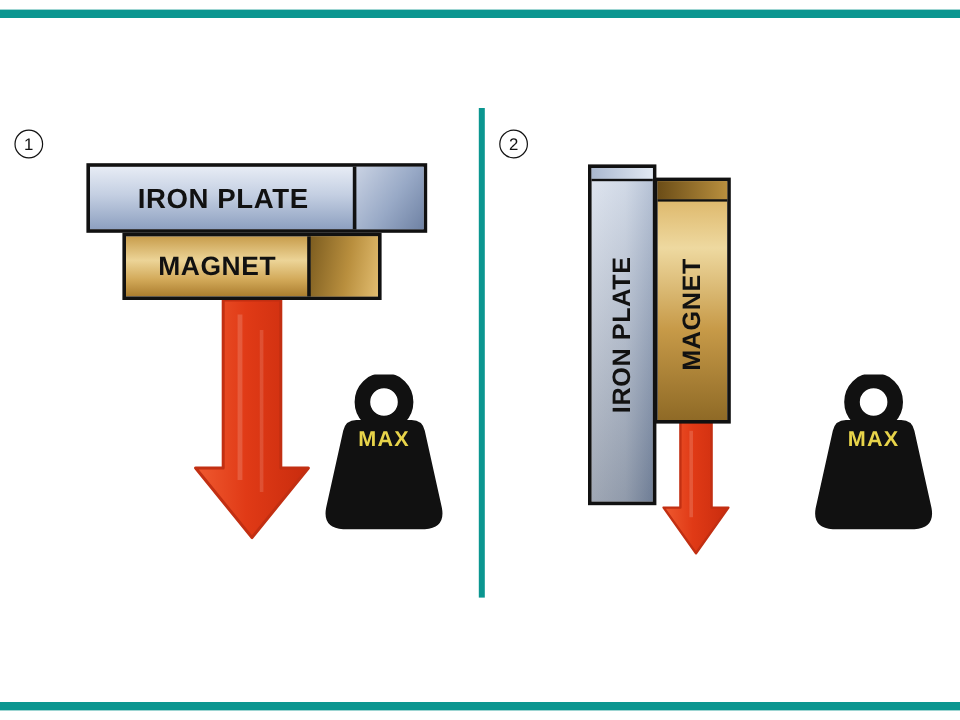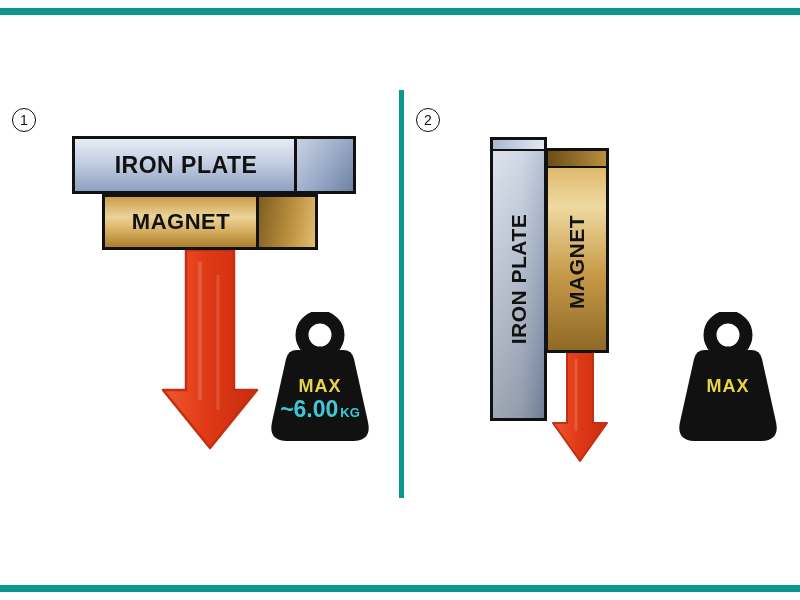--- a/index.html
+++ b/index.html
@@ -50,21 +50,21 @@
   .magnet2 .vlabel{top:56%;}
 
   .arrow-svg{position:absolute;}
   .arrow1{left:160px;top:250px;}
   .arrow2{left:550px;top:351px;}
 
   .weight{position:absolute;width:108px;height:134px;}
   .weight1{left:266px;top:312px;}
   .weight2{left:674px;top:312px;}
   .wtext{position:absolute;left:0;right:0;text-align:center;pointer-events:none;}
-  .wmax{top:64px;font-size:18px;font-weight:700;color:var(--yellow,#e8d44a);letter-spacing:1px;}
+  .wmax{top:44px;font-size:18px;font-weight:700;color:var(--yellow,#e8d44a);letter-spacing:1px;}
   .wval{top:84px;font-size:23px;font-weight:700;color:var(--cyan,#3fc9d8);}
   .wunit{font-size:13px;font-weight:700;color:var(--cyan,#3fc9d8);margin-left:2px;}
 </style>
 </head>
 <body>
 
 <div id="canvas">
 
   <div class="hbar bar-top"></div>
   <div class="hbar bar-bottom"></div>
@@ -94,21 +94,20 @@
     <path d="M40,12 L40,150" stroke="#fff" stroke-width="4" opacity="0.15"></path>
     <path d="M58,25 L58,160" stroke="#fff" stroke-width="3" opacity="0.13"></path>
   </svg>
 
   <div class="weight weight1">
     <svg width="108" height="134" viewBox="0 0 108 134">
       <circle cx="54" cy="23" r="18" fill="none" stroke="#111" stroke-width="13"></circle>
       <path d="M 31 38 L 77 38 Q 86 38 88 47 L 102 110 Q 106 128 88 129 L 20 129 Q 2 128 6 110 L 20 47 Q 22 38 31 38 Z" fill="#111"></path>
     </svg>
     <div class="wtext wmax">MAX</div>
-    <div class="wtext wval"><span>~6.00</span><span class="wunit">KG</span></div>
   </div>
 
   <div class="badge" style="left:416px;top:108px;">2</div>
 
   <div class="plate2">
     <div class="plate2-topface"></div>
     <div class="vlabel">IRON PLATE</div>
   </div>
 
   <div class="magnet2">

